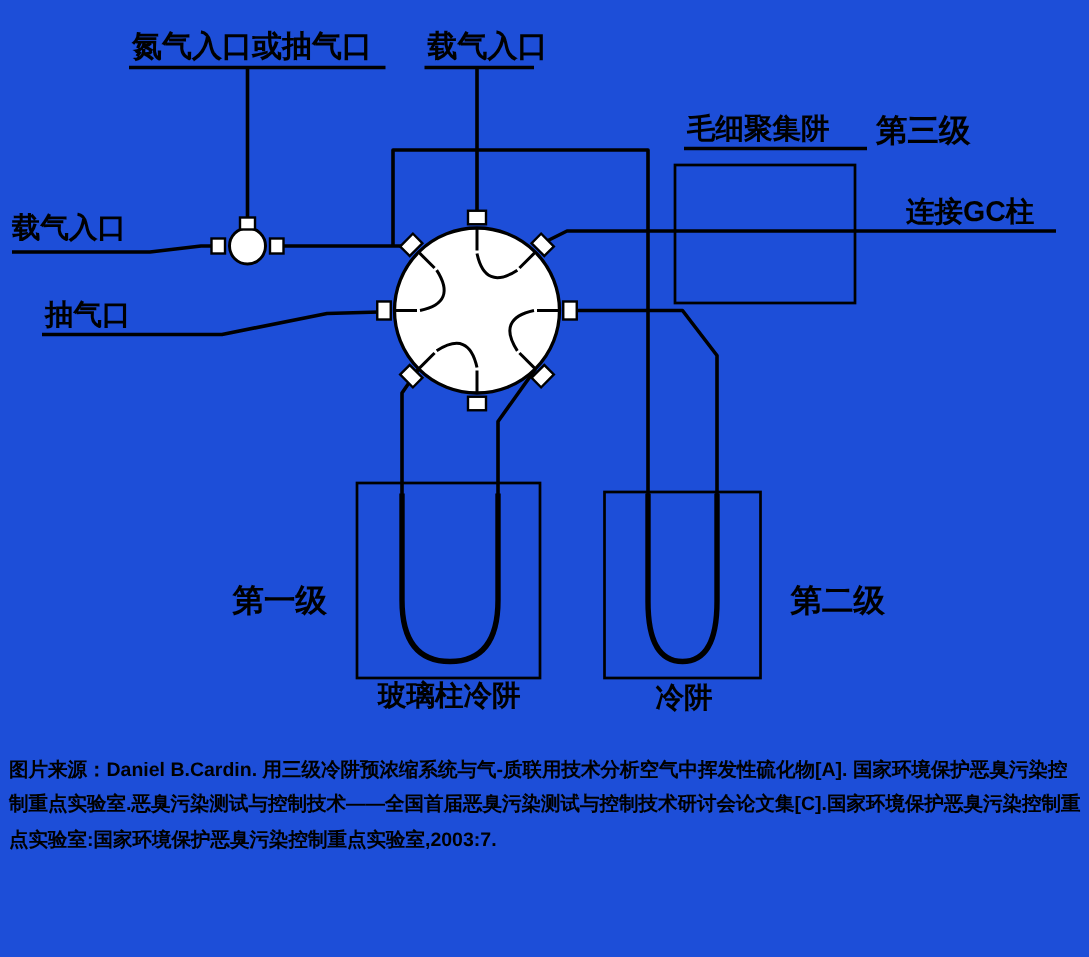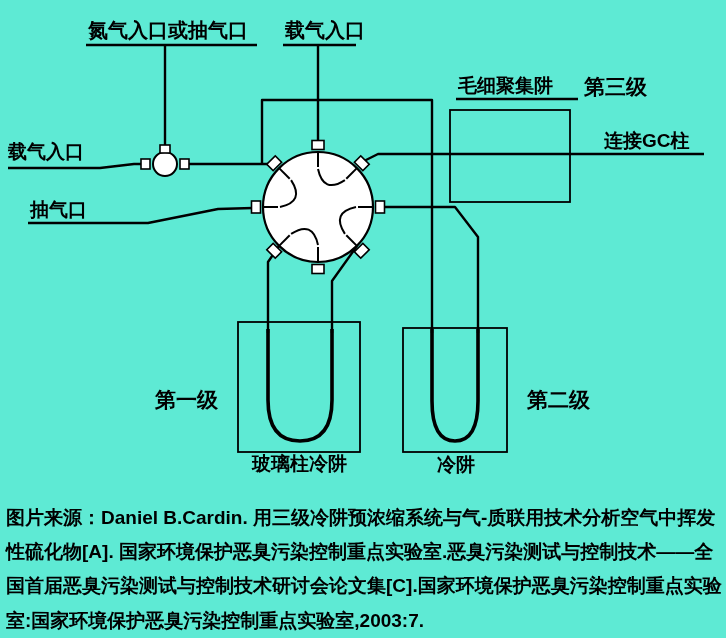--- a/index.html
+++ b/index.html
@@ -1,22 +1,22 @@
 <!DOCTYPE html>
 <html><head>
 <meta charset="utf-8">
 <style>
   * { margin: 0; padding: 0; box-sizing: border-box; }
   html, body { width: 726px; height: 638px; background: #ffffff; overflow: hidden; }
   body { font-family: "Liberation Sans", "DejaVu Sans", sans-serif; position: relative; }
-  #screenshot { position: absolute; inset: 0; width: 726px; height: 638px; background: #5eead4; }
+  #screenshot { position: absolute; inset: 0; width: 726px; height: 638px; background: #1d4ed8; }
   svg text { font-family: "Liberation Sans", "DejaVu Sans", sans-serif; font-weight: bold; fill: #000; }
   .caption {
     position: absolute; left: 6px; top: 501px; width: 716px;
-    font-size: 19px; font-weight: bold; line-height: 1.8; color: #000;
+    font-size: 13px; font-weight: bold; line-height: 1.8; color: #000;
     text-align: left;
   }
 </style>
 </head>
 <body>
 
 <div id="screenshot">
 
   <svg width="726" height="500" viewBox="0 0 726 500">
 

